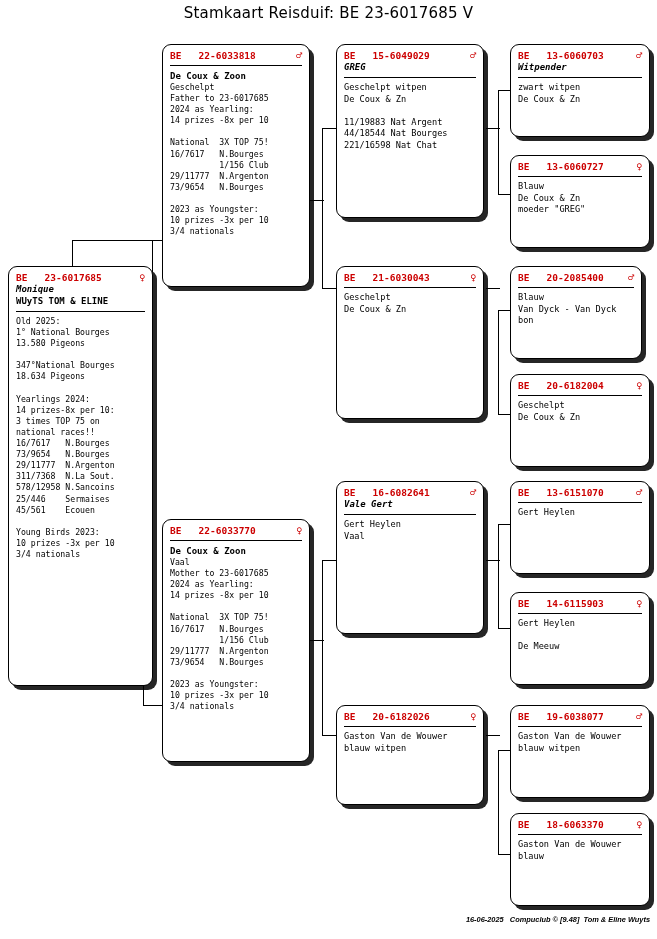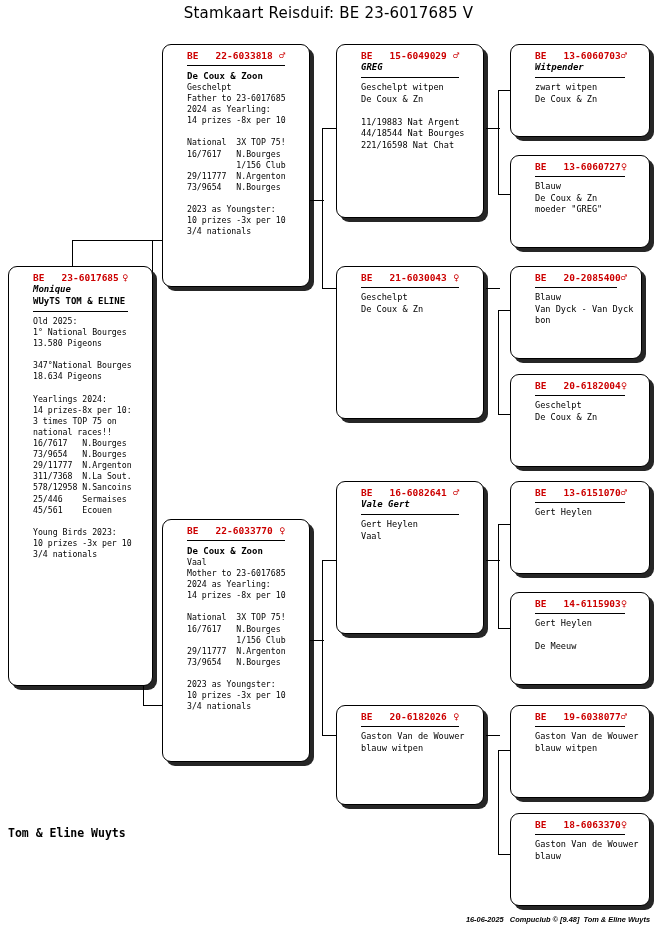--- a/index.html
+++ b/index.html
@@ -22,21 +22,21 @@
     font-family: "DejaVu Sans", sans-serif;
     font-size: 15px;
     letter-spacing: 0.2px;
   }
   .card {
     position: absolute;
     background: #fff;
     border: 1.6px solid #000;
     border-radius: 9px;
     box-shadow: 4px 4px 0 0 rgba(0,0,0,0.85);
-    padding: 5px 24px;
+    padding: 5px 7px;
     overflow: hidden;
   }
   .hdr {
     display: flex;
     justify-content: space-between;
     align-items: baseline;
     color: #cc0000;
     font-size: 9.5px;
     font-weight: bold;
     white-space: pre;
@@ -344,16 +344,15 @@
   <div class="hdr">
     <span class="band">BE   18-6063370</span>
     <span class="sex">♀</span>
   </div>
   <hr class="hr">
   <div class="body">Gaston Van de Wouwer
 blauw</div>
 </div>
 
 <div id="owner">
-  <div class="oname">Tom &amp; Eline Wuyts</div>
 </div>
 
 <div id="footer">16-06-2025   Compuclub © [9.48]  Tom &amp; Eline Wuyts</div>
 
 </body></html>

